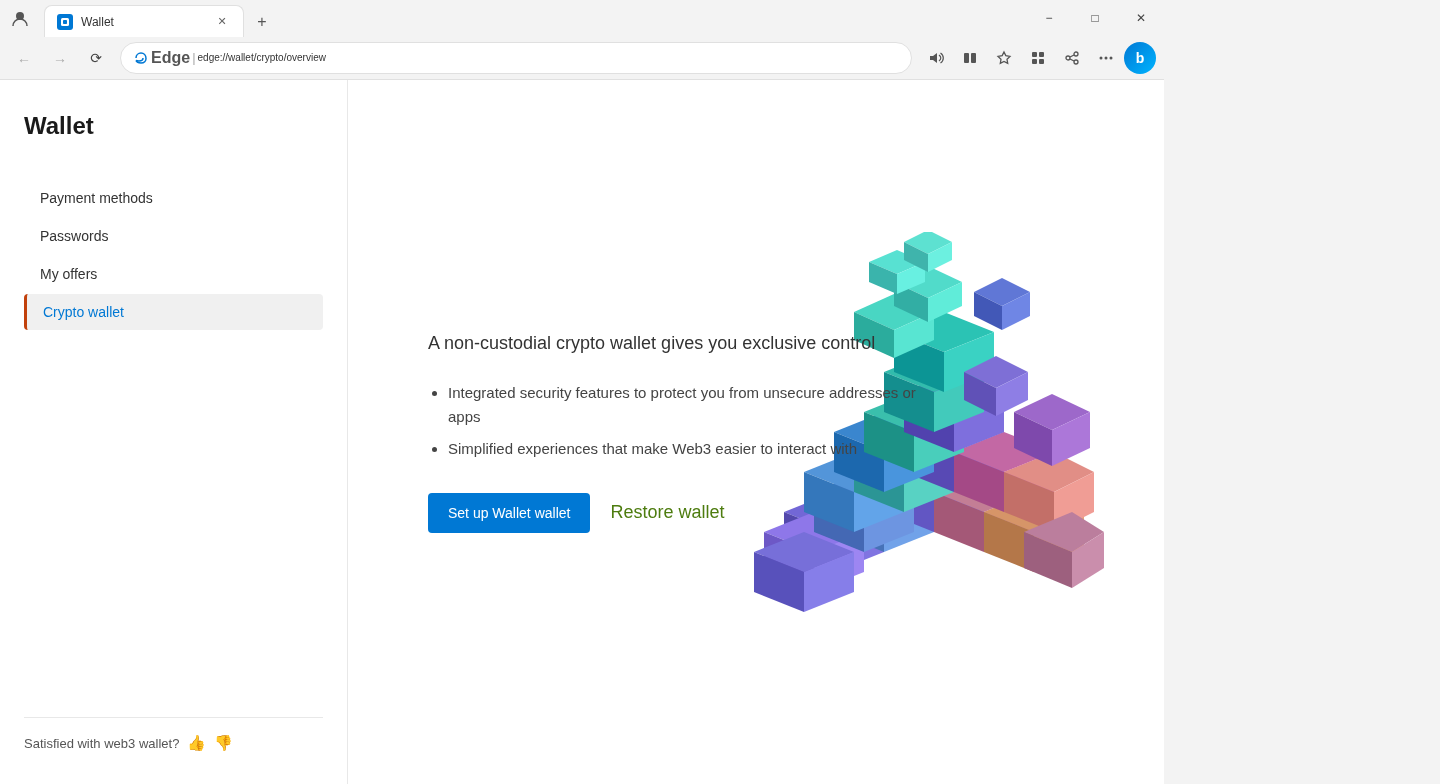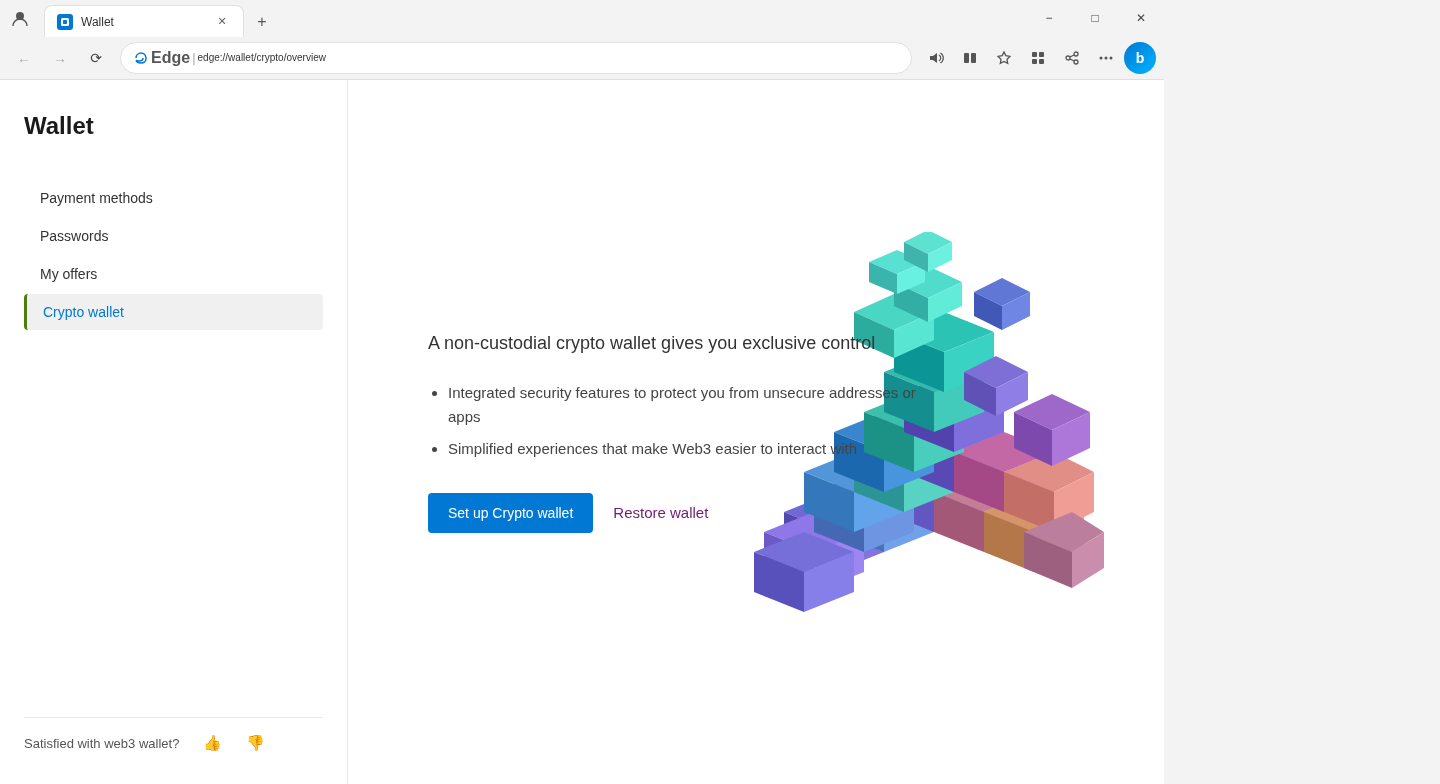--- a/index.html
+++ b/index.html
@@ -230,33 +230,33 @@
       padding: 10px 16px;
       font-size: 14px;
       color: #333;
       cursor: pointer;
       border-radius: 4px;
       margin-bottom: 2px;
     }
     .nav-item.active {
       background: #f0f0f0;
       color: #0078d4;
-      border-left: 3px solid #4d7c0f;
+      border-left: 3px solid #c2410c;
     }
 
     .sidebar-footer {
       padding-top: 16px;
       border-top: 1px solid #e8e8e8;
       margin-top: auto;
     }
 
     .feedback-row {
       display: flex;
       align-items: center;
-      gap: 24px;
+      gap: 8px;
       font-size: 13px;
       color: #555;
     }
 
     .feedback-icon {
       cursor: pointer;
       font-size: 15px;
       color: #555;
     }
 
@@ -312,22 +312,22 @@
       color: white;
       border: none;
       padding: 12px 20px;
       border-radius: 4px;
       font-size: 14px;
       font-weight: 500;
       cursor: pointer;
     }
 
     .restore-link {
-      color: #701a75;
-      font-size: 15px;
+      color: #4d7c0f;
+      font-size: 18px;
       cursor: pointer;
       text-decoration: none;
     }
 
     
     .illustration {
       position: absolute;
       right: 40px;
       top: 50%;
       transform: translateY(-50%);
@@ -468,21 +468,21 @@
     </div>
 
     <div class="main-content">
       <div class="content-text">
         <p class="main-subtitle">A non-custodial crypto wallet gives you exclusive control</p>
         <ul class="feature-list">
           <li>Integrated security features to protect you from unsecure addresses or apps</li>
           <li>Simplified experiences that make Web3 easier to interact with</li>
         </ul>
         <div class="action-row">
-          <button class="setup-btn">Set up Crypto wallet</button>
+          <button class="setup-btn">Set up Wallet wallet</button>
           <a class="restore-link">Restore wallet</a>
         </div>
       </div>
 
       <div class="illustration">
         <svg class="blocks-svg" viewBox="0 0 420 400" xmlns="http://www.w3.org/2000/svg">
 
           <g opacity="0.95">
 
             <polygon points="80,280 130,260 180,280 130,300" fill="#6b5fd4"></polygon>

